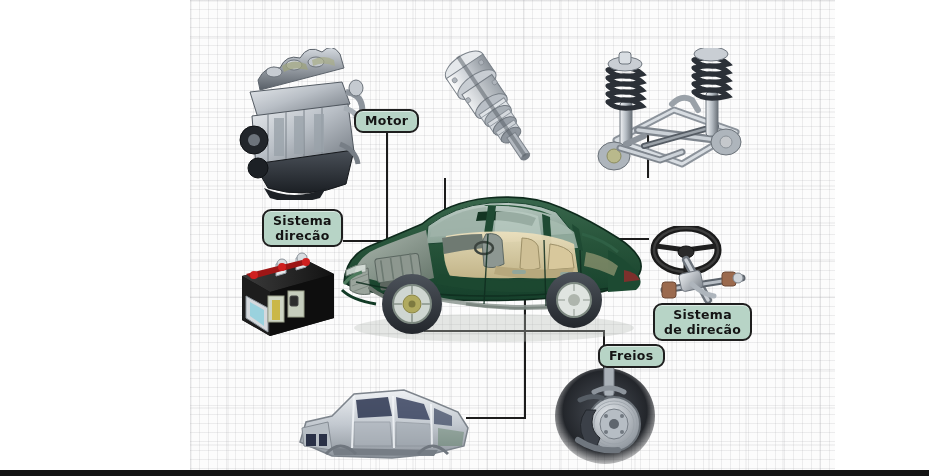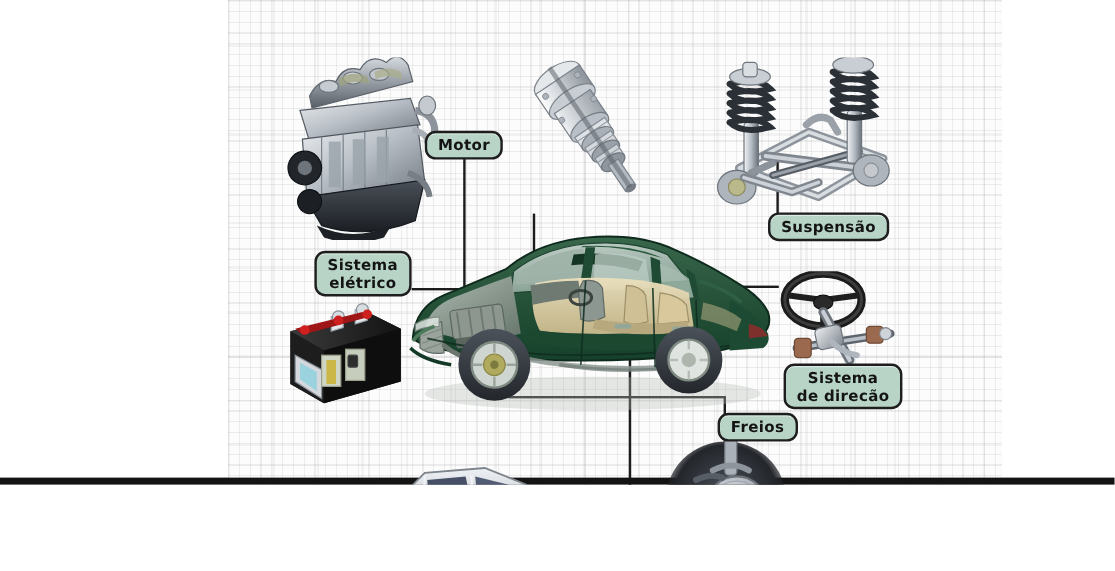--- a/index.html
+++ b/index.html
@@ -2,21 +2,21 @@
 <html><head>
 <meta charset="utf-8">
 <title>Car Systems Diagram</title>
 <style>
   html,body{margin:0;padding:0;}
   body{
     width:929px;height:476px;overflow:hidden;
     background:#ffffff;
     font-family:"DejaVu Sans", sans-serif;
   }
-  #stage{position:relative;width:929px;height:404px;background:#ffffff;overflow:hidden;}
+  #stage{position:relative;width:929px;height:476px;background:#ffffff;overflow:hidden;}
 
   
   .texture{
     position:absolute;left:190px;top:0px;width:645px;height:470px;
     background-color:#fcfcfc;
     background-image:
       repeating-linear-gradient(to right, rgba(150,150,155,0.16) 0 1px, rgba(0,0,0,0) 1px 9px),
       repeating-linear-gradient(to bottom, rgba(150,150,155,0.16) 0 1px, rgba(0,0,0,0) 1px 9px),
       repeating-linear-gradient(to right, rgba(150,150,155,0.10) 0 2px, rgba(0,0,0,0) 2px 37px),
       repeating-linear-gradient(to bottom, rgba(150,150,155,0.10) 0 2px, rgba(0,0,0,0) 2px 37px);
@@ -511,25 +511,24 @@
       </g>
 
       <path d="M8 106 q6 -8 18 -12" fill="none" stroke="#4d7a5d" stroke-width="3"></path>
       <path d="M6 112 q10 10 34 14" fill="none" stroke="#123a26" stroke-width="3"></path>
     </svg>
   </div>
 
   <div class="label" style="left:354px;top:109px;">Motor</div>
 
 
-  <div class="label" style="left:640px;top:177px;">Suspensão</div>
 
   <div class="label two-line" style="left:262px;top:209px;">
     <span>Sistema</span><br>
-    <span>elétrico</span>
+    <span>direcão</span>
   </div>
 
   <div class="label two-line" style="left:653px;top:303px;">
     <span>Sistema</span><br>
     <span>de direcão</span>
   </div>
 
   <div class="label" style="left:570px;top:344px;margin-left:28px;">Freios</div>
 
 

